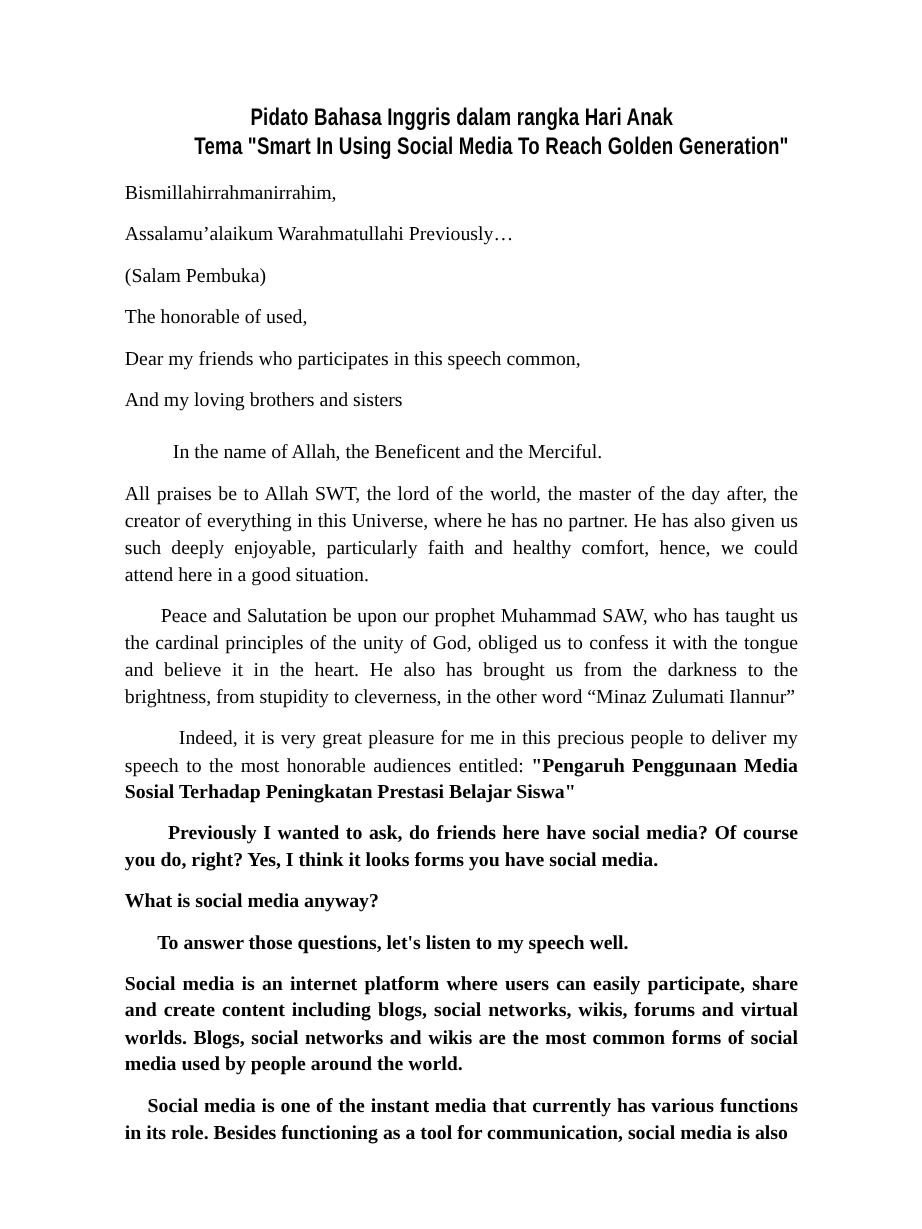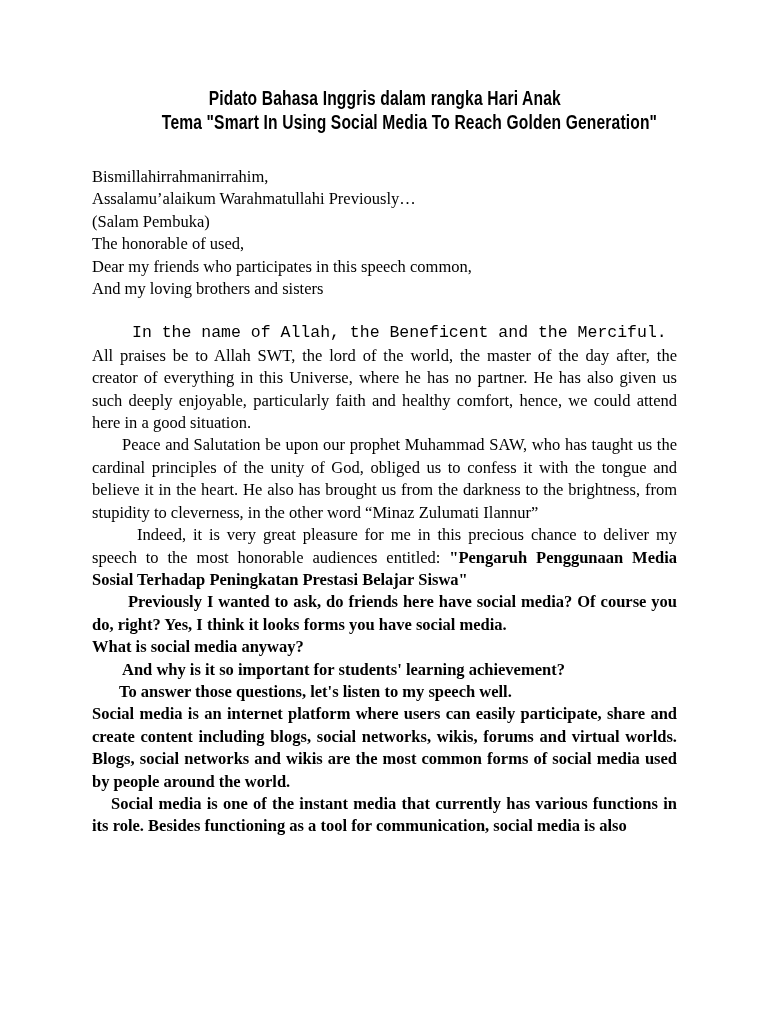--- a/index.html
+++ b/index.html
@@ -18,40 +18,40 @@
     height: 1024px;
     padding: 86px 91px 0 92px;
     background: #ffffff;
     color: #000000;
     font-family: "Liberation Serif", "DejaVu Serif", serif;
     font-size: 16.5px;
     line-height: 22.4px;
   }
   .title-block {
     text-align: center;
-    margin-bottom: 32px;
+    margin-bottom: 16px;
   }
   .title-line {
     font-family: "Liberation Sans", "DejaVu Sans", sans-serif;
     font-weight: 700;
     font-size: 20px;
     line-height: 24px;
     white-space: nowrap;
   }
   .condensed {
     display: inline-block;
     transform: scaleX(0.78);
     transform-origin: 50% 50%;
     letter-spacing: 0.2px;
   }
-  p { margin: 0; }
+  p { margin: 12px; }
   .j { text-align: justify; }
   .bold { font-weight: 700; }
   .ti-45 { text-indent: 45px; }
-  .ti-40 { text-indent: 40px; font-family: Liberation Mono, monospace; }
+  .ti-40 { text-indent: 40px; }
   .ti-36 { text-indent: 36px; }
   .ti-30 { text-indent: 30px; }
   .ti-27 { text-indent: 27px; }
   .ti-19 { text-indent: 19px; }
   .ti-5  { text-indent: 5px; }
   .mt-blank { margin-top: 22px; }
   .mt-sm { margin-top: 17px; }
   b { font-weight: 700; }
 </style>
 </head>
@@ -77,27 +77,26 @@
     <p>And my loving brothers and sisters</p>
   </div>
 
   <p class="ti-40 mt-blank">In the name of Allah, the Beneficent and the Merciful.</p>
 
   <p class="j">All praises be to Allah SWT, the lord of the world, the master of the day after, the creator of everything in this Universe, where he has no partner. He has also given us such deeply enjoyable, particularly faith and healthy comfort, hence, we could attend here in a good situation.</p>
 
   <p class="j ti-30">Peace and Salutation be upon our prophet Muhammad SAW, who has taught us the cardinal principles of the unity of God, obliged us to confess it with the tongue and believe it in the heart. He also has brought us from the darkness to the brightness, from stupidity to cleverness, in the other word “Minaz Zulumati Ilannur”</p>
 
 
-  <p class="j ti-45"><span>Indeed, it is very great pleasure for me in this precious chance to deliver my speech to the most honorable audiences entitled: </span><b>"Pengaruh Penggunaan Media Sosial Terhadap Peningkatan Prestasi Belajar Siswa"</b></p>
+  <p class="j ti-45"><span>Indeed, it is very great pleasure for me in this precious people to deliver my speech to the most honorable audiences entitled: </span><b>"Pengaruh Penggunaan Media Sosial Terhadap Peningkatan Prestasi Belajar Siswa"</b></p>
 
   <p class="j ti-36 bold">Previously I wanted to ask, do friends here have social media? Of course you do, right? Yes, I think it looks forms you have social media.</p>
 
   <p class="bold">What is social media anyway?</p>
 
-  <p class="ti-30 bold">And why is it so important for students' learning achievement?</p>
 
   <p class="ti-27 bold">To answer those questions, let's listen to my speech well.</p>
 
   <p class="j bold">Social media is an internet platform where users can easily participate, share and create content including blogs, social networks, wikis, forums and virtual worlds. Blogs, social networks and wikis are the most common forms of social media used by people around the world.</p>
 
   <p class="j ti-19 bold">Social media is one of the instant media that currently has various functions in its role. Besides functioning as a tool for communication, social media is also</p>
 
 </div>
 
 </body></html>

